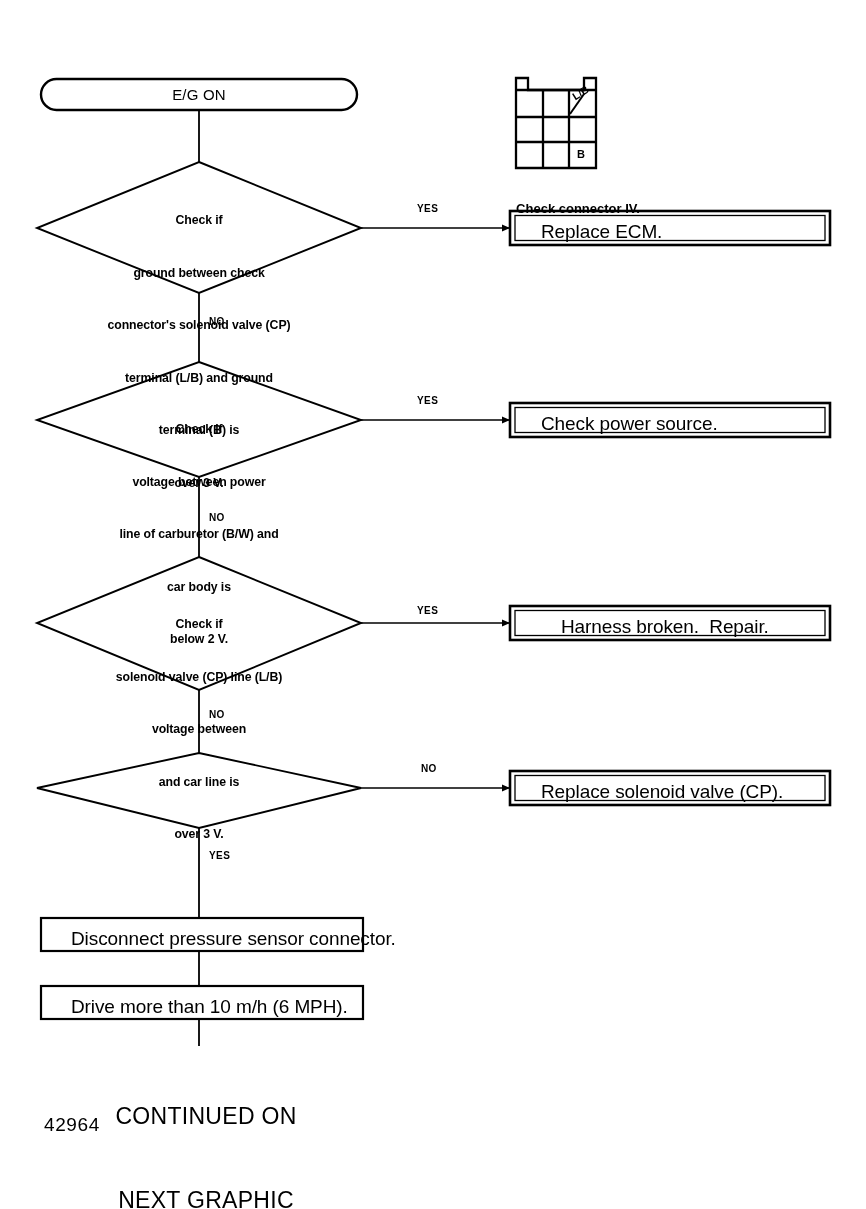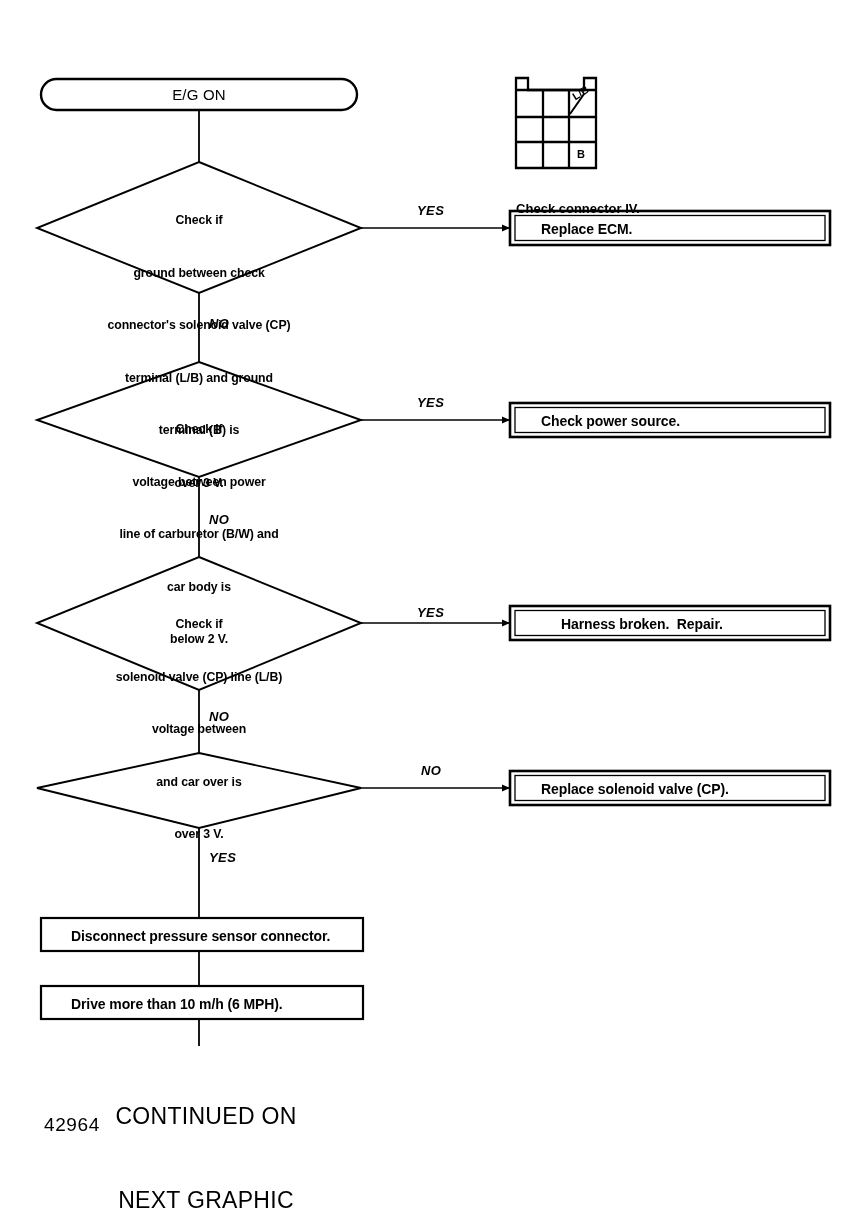--- a/index.html
+++ b/index.html
@@ -48,29 +48,28 @@
   }
   
   .diamond-text {
     font-size: 12.3px;
     font-weight: bold;
     letter-spacing: -0.1px;
     line-height: 17.5px;
   }
   
   .branch {
-    font-size: 13px;
+    font-size: 10px;
     font-weight: bold;
     letter-spacing: .4px;
-    font-style: italic;
   }
   
   .boxtext {
-    font-size: 14px;
-    font-weight: bold;
+    font-size: 19px;
+    font-weight: normal;
     letter-spacing: -0.1px;
     padding-left: 19px;
   }
   
   .caption {
     font-size: 13px;
     font-weight: bold;
     margin-top: 20px;
   }
   
@@ -200,21 +199,21 @@
 
   <div class="tx branch" style="left:417px; top:395px;">YES</div>
   <div class="tx branch" style="left:209px; top:512px;">NO</div>
 
   <div class="tx boxtext" style="left:522px; top:413px;">Check power source.</div>
 
   <div class="tx diamond-text center" style="left:199px; top:581px; width:310px;">
     <div>Check if</div>
     <div>solenoid valve (CP) line (L/B)</div>
     <div>voltage between</div>
-    <div>and car over is</div>
+    <div>and car line is</div>
     <div>over 3 V.</div>
   </div>
 
   <div class="tx branch" style="left:417px; top:605px;">YES</div>
   <div class="tx branch" style="left:209px; top:709px;">NO</div>
 
   <div class="tx boxtext" style="left:522px; top:616px;margin-left:20px;">Harness broken.  Repair.</div>
 
 
   <div class="tx branch" style="left:421px; top:763px;">NO</div>

